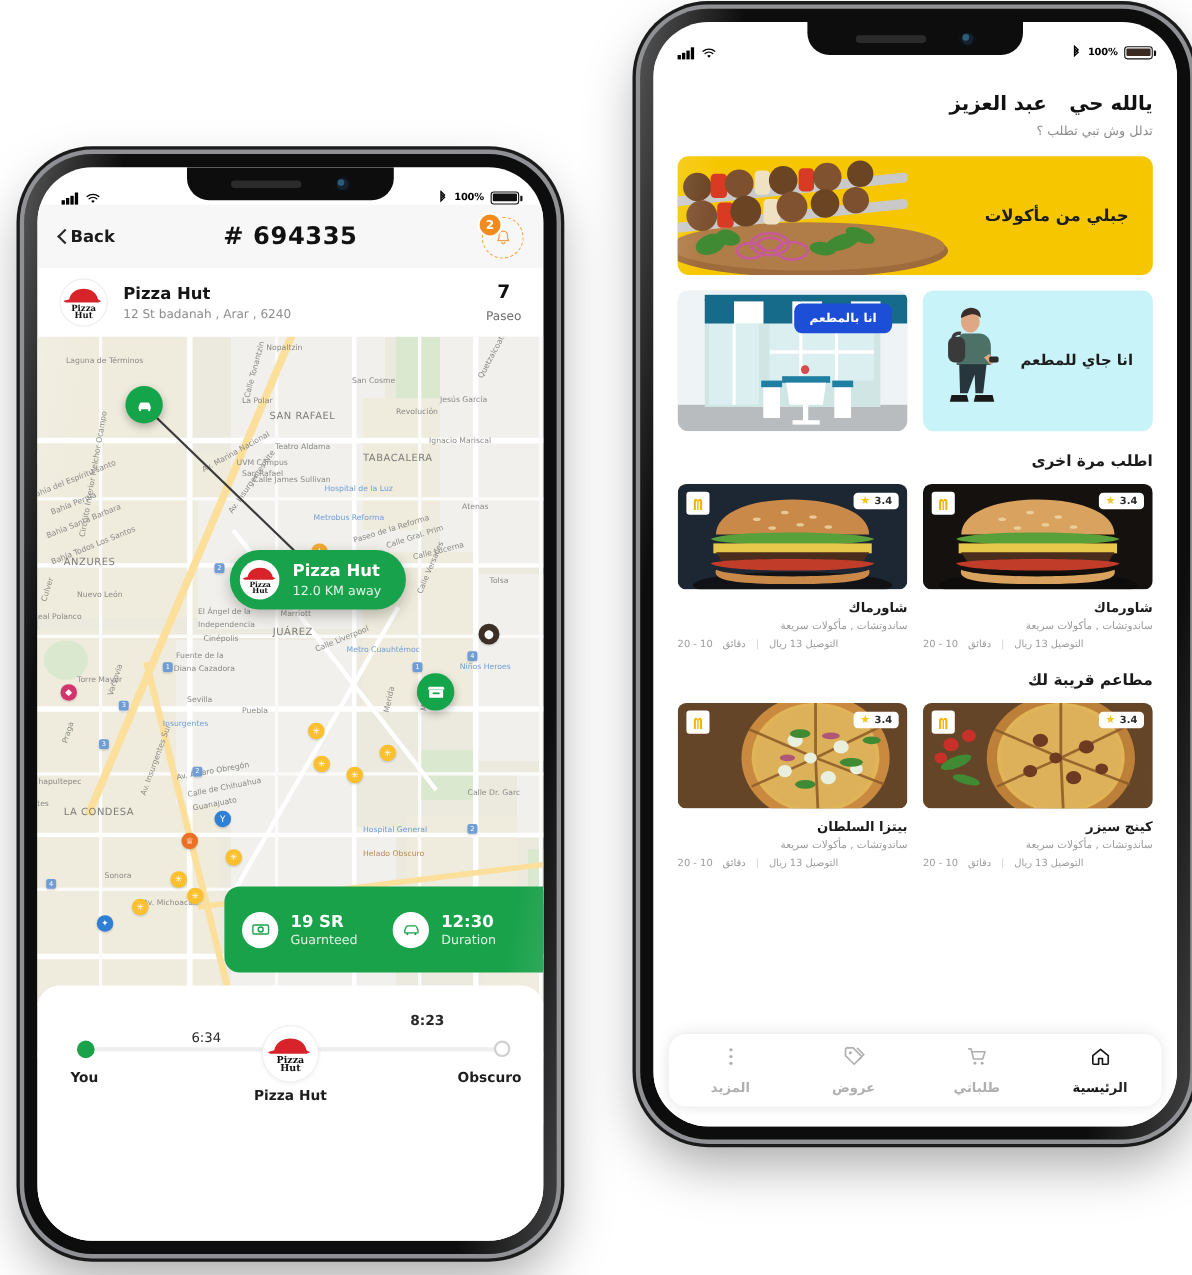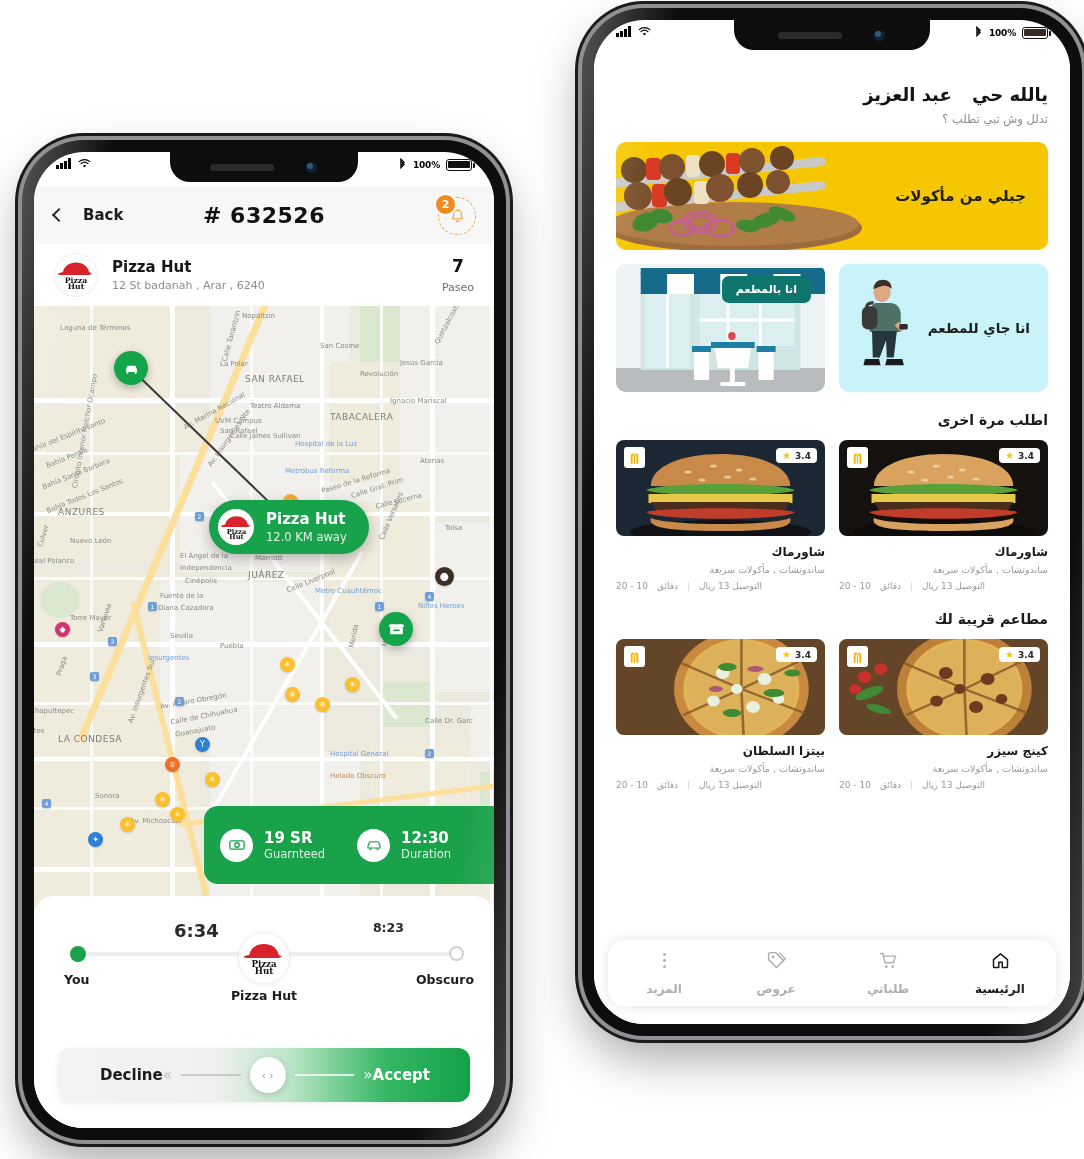--- a/index.html
+++ b/index.html
@@ -27,37 +27,37 @@
     height:30px;border-bottom-left-radius:20px;border-bottom-right-radius:20px;
     background:#0d0d0d;z-index:30;display:flex;align-items:center;justify-content:center;gap:30px;}
   .notch .spk{width:64px;height:7px;border-radius:4px;background:#2b2b2b;}
   .notch .cam{width:15px;height:15px;border-radius:50%;background:#15212c;
     box-shadow:inset 0 0 0 2px #0a0f14;position:relative;}
   .notch .cam::after{content:"";position:absolute;left:3px;top:3px;width:6px;height:6px;
     border-radius:50%;background:#2d5c78;}
 
   
   .statusbar{position:absolute;top:0;left:0;right:0;height:34px;z-index:25;
-    display:flex;align-items:flex-start;justify-content:space-between;padding:6px 22px 0;
+    display:flex;align-items:flex-end;justify-content:space-between;padding:6px 22px 0;
     box-sizing:border-box;color:#000;font-size:10px;gap:44px;}
   .sb-left{display:flex;align-items:center;gap:7px;}
   .sb-right{display:flex;align-items:center;gap:6px;}
   .bars{display:flex;align-items:flex-end;gap:1.5px;height:11px;}
   .bars i{width:2.5px;background:#000;display:block;}
   .bars i:nth-child(1){height:4px}.bars i:nth-child(2){height:6px}
   .bars i:nth-child(3){height:8px}.bars i:nth-child(4){height:11px}
   .batt{width:26px;height:12px;border:1.4px solid #111;border-radius:3px;position:relative;padding:1.4px;box-sizing:border-box;}
   .batt span{display:block;height:100%;background:#111;border-radius:1px;}
   .batt::after{content:"";position:absolute;right:-3.5px;top:3.5px;width:2px;height:5px;background:#111;border-radius:0 1px 1px 0;}
   .pct{font-size:9px;font-weight:700;letter-spacing:-.2px;}
 
   
   .l-header{position:absolute;top:34px;left:0;right:0;height:58px;background:#f7f7f7;
     display:flex;align-items:center;padding:0 20px;box-sizing:border-box;z-index:12;}
-  .back{display:flex;align-items:center;gap:19px;font-size:15px;font-weight:600;color:#1c1c1c;}
+  .back{display:flex;align-items:center;gap:0;font-size:15px;font-weight:600;color:#1c1c1c;}
   .chev{width:8px;height:8px;border-left:2.2px solid #2b2b2b;border-bottom:2.2px solid #2b2b2b;
     transform:rotate(45deg);display:inline-block;}
   .ordno{position:absolute;left:0;right:0;text-align:center;font-size:22px;font-weight:800;
     color:#111;letter-spacing:.5px;pointer-events:none;}
   .bellwrap{margin-left:auto;position:relative;width:36px;height:36px;}
   .bellcircle{width:36px;height:36px;border-radius:50%;border:1.2px dashed #f0a34a;
     display:flex;align-items:center;justify-content:center;}
   .badge{position:absolute;top:-4px;left:-4px;width:19px;height:19px;border-radius:50%;
     background:#f18b1e;color:#fff;font-size:11px;font-weight:700;
     display:flex;align-items:center;justify-content:center;border:2px solid #fff;}
@@ -112,21 +112,21 @@
   .stat .ic svg{width:18px;height:18px;}
   .stat b{display:block;color:#fff;font-size:15px;font-weight:700;line-height:1.25;}
   .stat span{display:block;color:#dff0e4;font-size:11.5px;}
 
   .sheet{position:absolute;left:0;right:0;bottom:0;background:#fff;border-top-left-radius:20px;
     border-top-right-radius:20px;z-index:14;}
   .track{position:absolute;left:44px;right:38px;top:56px;height:4px;background:#eeeeee;border-radius:3px;}
   .dotA{position:absolute;left:36px;top:50px;width:16px;height:16px;border-radius:50%;background:#1aa24b;}
   .dotB{position:absolute;right:30px;top:50px;width:15px;height:15px;border-radius:50%;
     background:#fff;border:2px solid #cfcfcf;box-sizing:border-box;}
-  .tA{position:absolute;left:140px;top:24px;font-size:18px;font-weight:700;color:#2a2a2a;}
+  .tA{position:absolute;left:140px;top:40px;font-size:12px;font-weight:400;color:#2a2a2a;}
   .tB{position:absolute;right:90px;top:24px;font-size:12.5px;font-weight:600;color:#2a2a2a;}
   .lblA{position:absolute;left:30px;top:76px;font-size:12.5px;font-weight:700;color:#1d1d1d;}
   .lblB{position:absolute;right:20px;top:76px;font-size:12.5px;font-weight:700;color:#1d1d1d;}
   .midlogo{position:absolute;left:50%;top:36px;transform:translateX(-50%);width:50px;height:50px;
     border-radius:50%;background:#fff;border:1px solid #f0f0f0;display:flex;align-items:center;
     justify-content:center;box-shadow:0 1px 4px rgba(0,0,0,.07);}
   .midname{position:absolute;left:50%;top:92px;transform:translateX(-50%);font-size:12.5px;
     font-weight:700;color:#1d1d1d;white-space:nowrap;}
 
   .slider{position:absolute;left:24px;right:24px;bottom:26px;height:54px;border-radius:12px;
@@ -152,21 +152,21 @@
 
   .banner{margin-top:16px;height:108px;border-radius:10px;background:#f6c700;overflow:hidden;
     position:relative;display:flex;align-items:center;}
   .banner .btxt{font-size:15px;font-weight:700;color:#1d1d1d;padding-right:22px;z-index:2;}
   .kebab{position:absolute;left:0;top:0;bottom:0;width:250px;}
 
   .pair{display:flex;gap:14px;margin-top:14px;}
   .pcard{flex:1;height:128px;border-radius:10px;overflow:hidden;position:relative;}
   .pcard.a{background:#e9eef0;}
   .pcard.b{background:#c8f3f8;display:flex;align-items:center;justify-content:flex-start;}
-  .pchip{position:absolute;top:12px;right:14px;background:#0f766e;color:#fff;font-size:11px;
+  .pchip{position:absolute;top:12px;right:14px;background:#1d4ed8;color:#fff;font-size:11px;
     font-weight:700;padding:7px 14px;border-radius:7px;z-index:3;}
   .pcard.b .ptxt{font-size:13.5px;font-weight:700;color:#1d1d1d;padding-right:18px;}
 
   .secttl{font-size:14px;font-weight:700;color:#1a1a1a;margin:20px 0 12px;text-align:right;}
   .cards{display:flex;gap:14px;}
   .rcard{flex:1;}
   .rthumb{height:96px;border-radius:8px;position:relative;overflow:hidden;}
   .rate{position:absolute;top:8px;right:8px;background:#fff;border-radius:4px;padding:2px 6px;
     display:flex;align-items:center;gap:4px;font-size:9px;font-weight:700;color:#2a2a2a;z-index:3;}
   .star{color:#f5c518;font-size:10px;}
@@ -221,21 +221,21 @@
               <span></span>
             </span>
       </div>
     </div>
 
     <div class="l-header">
       <div class="back">
         <i class="chev"></i>
         <span>Back</span>
       </div>
-      <div class="ordno"># 632526</div>
+      <div class="ordno"># 694335</div>
       <div class="bellwrap">
         <div class="bellcircle">
           <svg width="17" height="17" viewBox="0 0 24 24">
             <path d="M12 3a5.5 5.5 0 00-5.5 5.5v3.2L5 15.2h14l-1.5-3.5V8.5A5.5 5.5 0 0012 3z" fill="none" stroke="#f0a34a" stroke-width="1.7" stroke-linejoin="round"></path>
             <path d="M10 17.6a2.1 2.1 0 004 0" fill="none" stroke="#f0a34a" stroke-width="1.7" stroke-linecap="round"></path>
           </svg>
         </div>
         <div class="badge">2</div>
       </div>
     </div>
@@ -469,29 +469,20 @@
         <div class="lblB">Obscuro</div>
         <div class="midlogo">
           <svg viewBox="0 0 60 54" width="40" height="36">
             <path d="M8 22c2-10 11-16 22-16s20 6 22 16l5 3-5 2H3l-5-2z" fill="#d8232a"></path>
             <text x="30" y="40" font-size="13" font-weight="bold" text-anchor="middle" fill="#111" font-family="DejaVu Serif, serif">Pizza</text>
             <text x="30" y="51" font-size="13" font-weight="bold" text-anchor="middle" fill="#111" font-family="DejaVu Serif, serif">Hut</text>
           </svg>
         </div>
         <div class="midname">Pizza Hut</div>
 
-        <div class="slider">
-          <span class="dec">Decline</span>
-          <span class="arrL">«</span>
-          <span class="sline"></span>
-          <span class="knob">‹&nbsp;›</span>
-          <span class="sline r"></span>
-          <span class="arrR">»</span>
-          <span class="acc">Accept</span>
-        </div>
       </div>
     </div>
   </div>
 </div>
 
 <div class="phone" id="phoneRight">
   <div class="screen">
 
     <div class="notch" style="width:196px">
       <div class="spk"></div>

